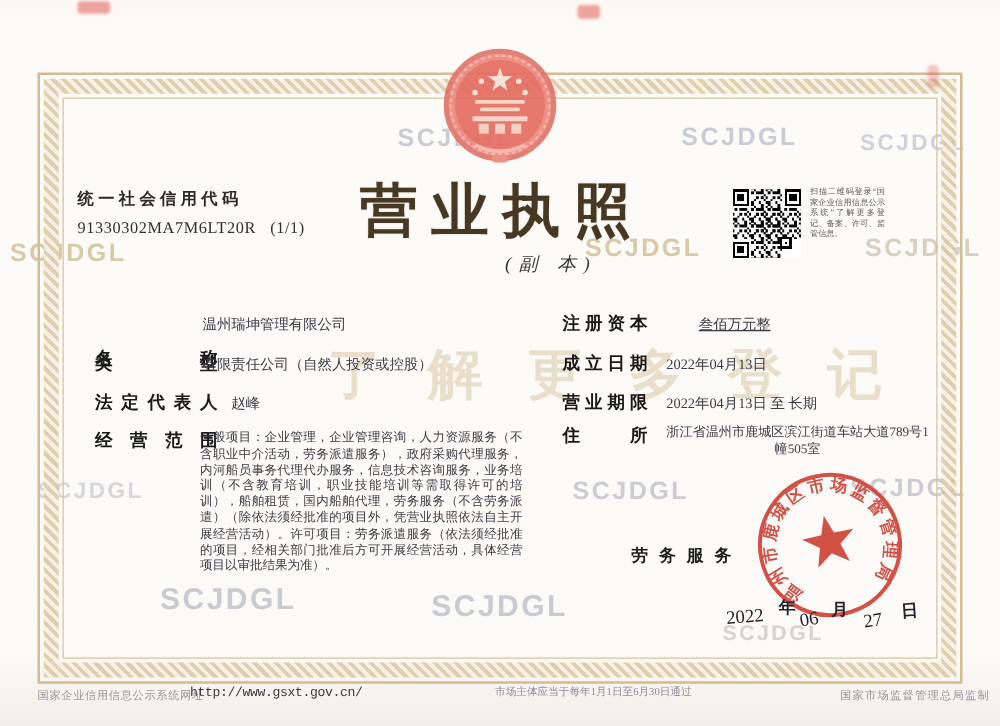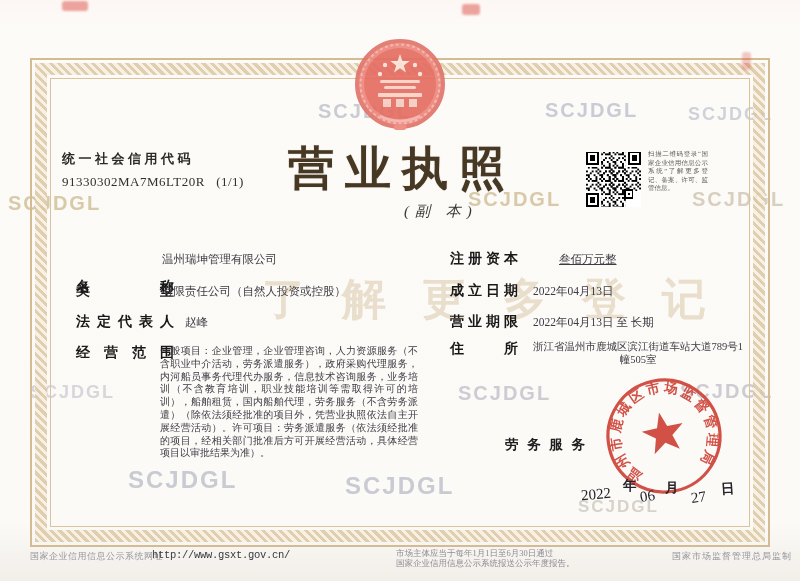--- a/index.html
+++ b/index.html
@@ -214,21 +214,20 @@
   <span class="date-part d-unit" style="left:623px;top:477px;">年</span>
   <span class="date-part d-num" style="left:640px;top:488px;transform:rotate(-9deg);">06</span>
   <span class="date-part d-unit" style="left:665px;top:479px;">月</span>
   <span class="date-part d-num" style="left:691px;top:489px;transform:rotate(-8deg);">27</span>
   <span class="date-part d-unit" style="left:721px;top:480px;transform:rotate(-4deg);">日</span>
 
   <div class="footer-left-zh">国家企业信用信息公示系统网址</div>
   <div class="footer-left-url">http://www.gsxt.gov.cn/</div>
   <div class="footer-center">
     <div>市场主体应当于每年1月1日至6月30日通过</div>
-    <div>国家企业信用信息公示系统报送公示年度报告。</div>
   </div>
   <div class="footer-right">国家市场监督管理总局监制</div>
 
   <div class="artifact" style="left:62px;top:1px;width:26px;height:10px;"></div>
   <div class="artifact" style="left:462px;top:4px;width:18px;height:11px;"></div>
   <div class="artifact" style="left:742px;top:52px;width:9px;height:18px;opacity:.6;"></div>
 
 </div>
 
 </body></html>

